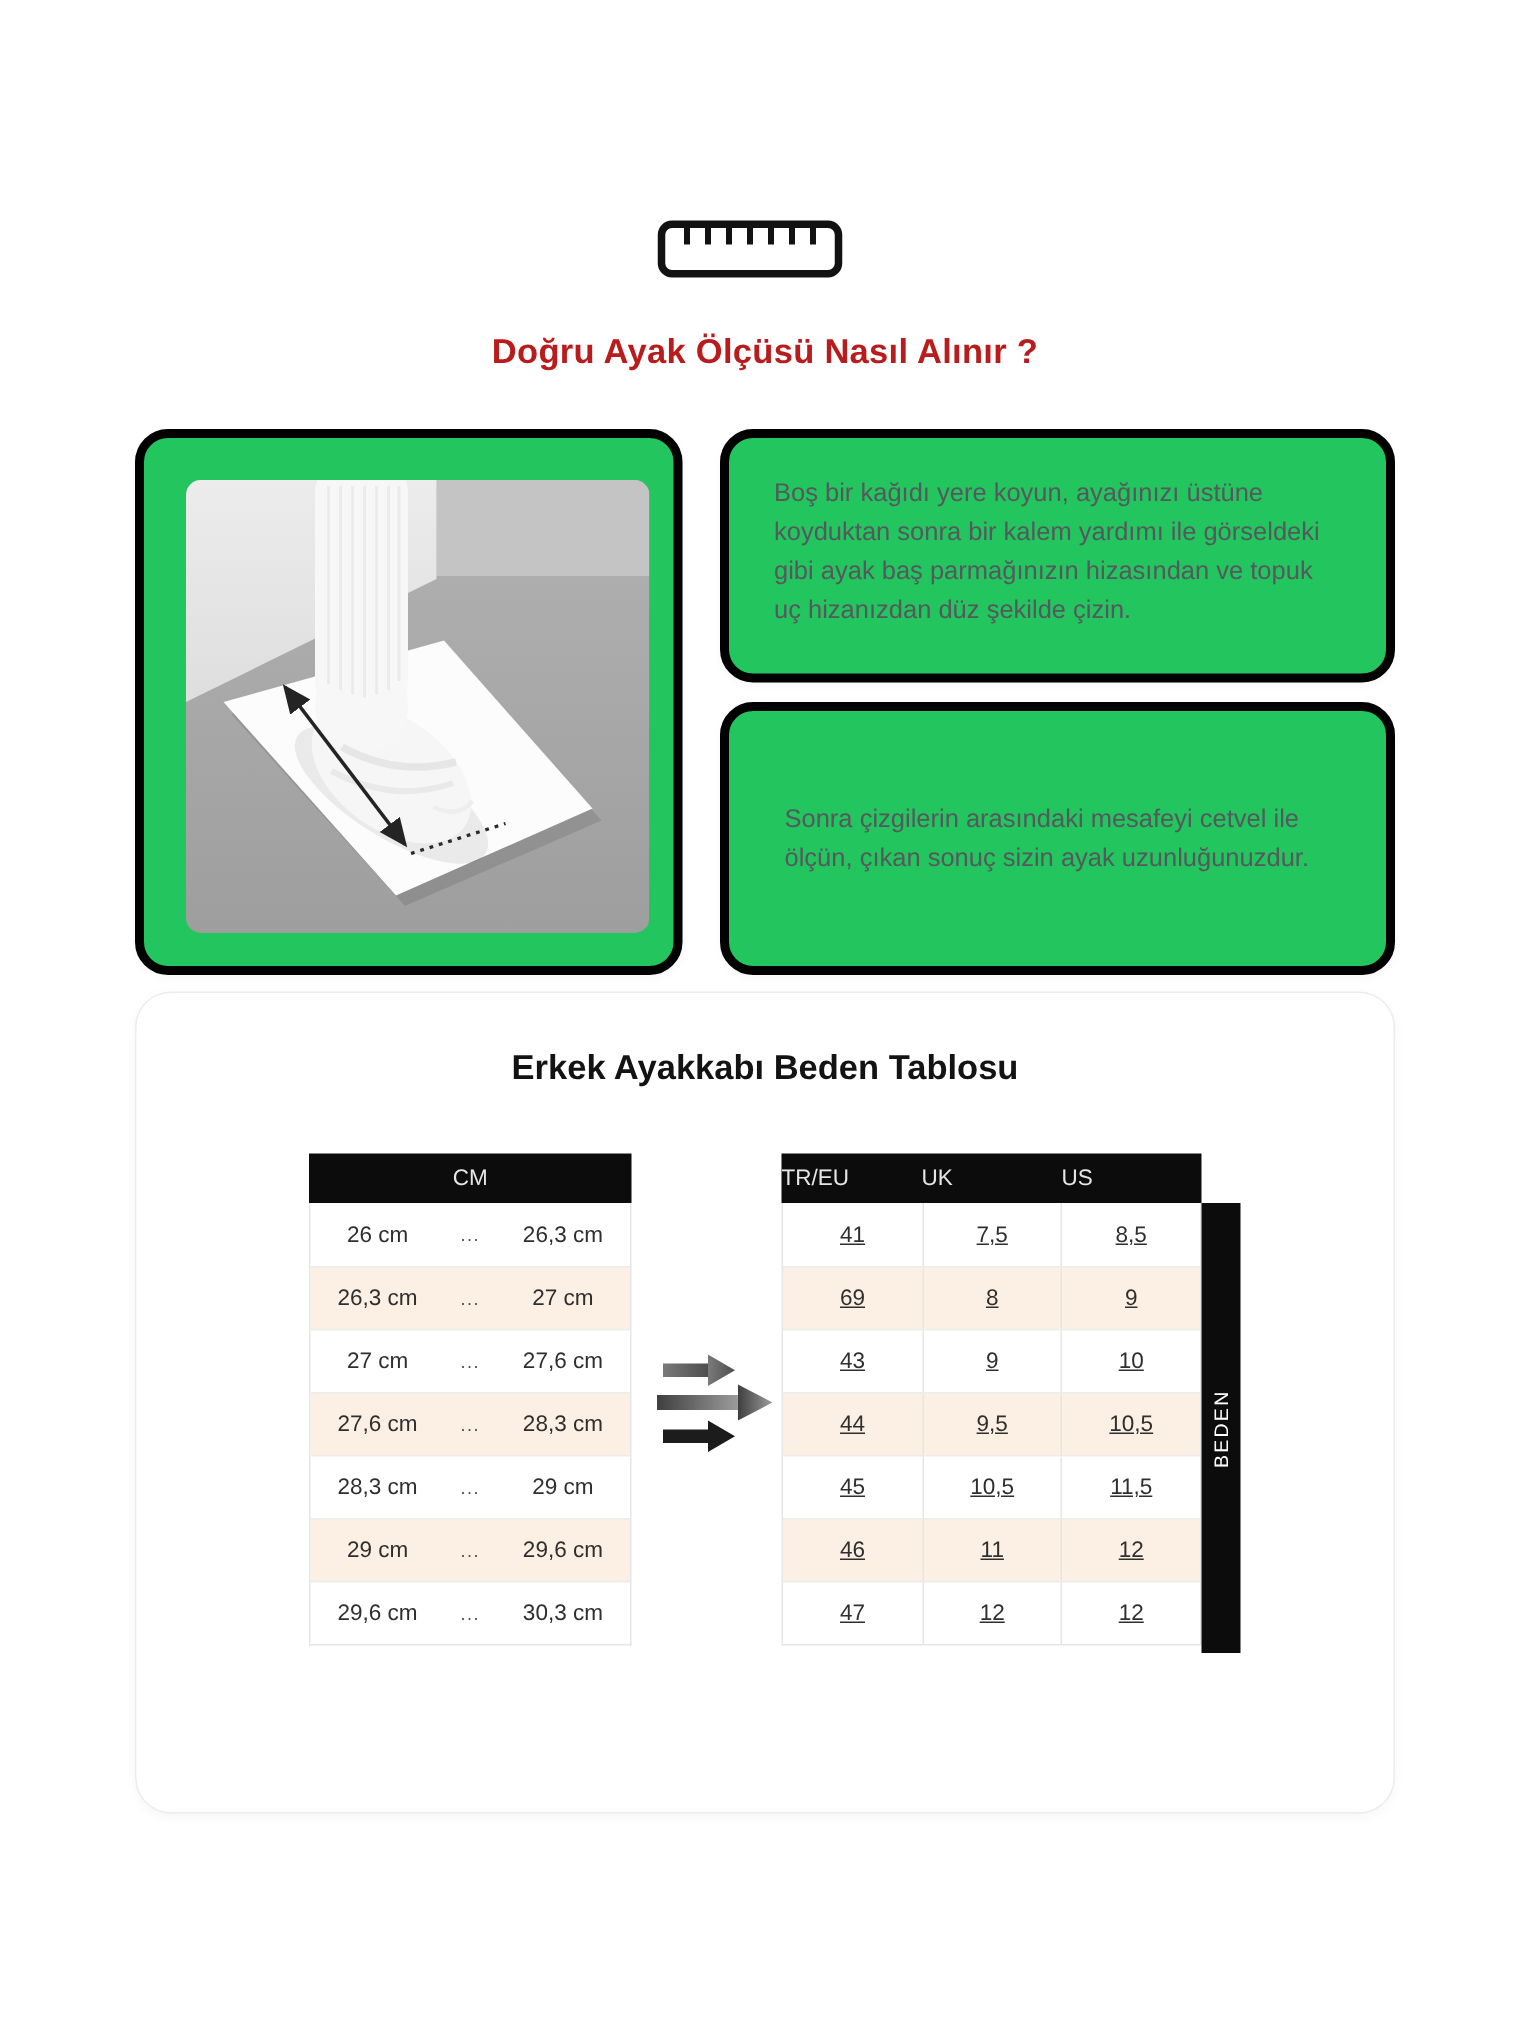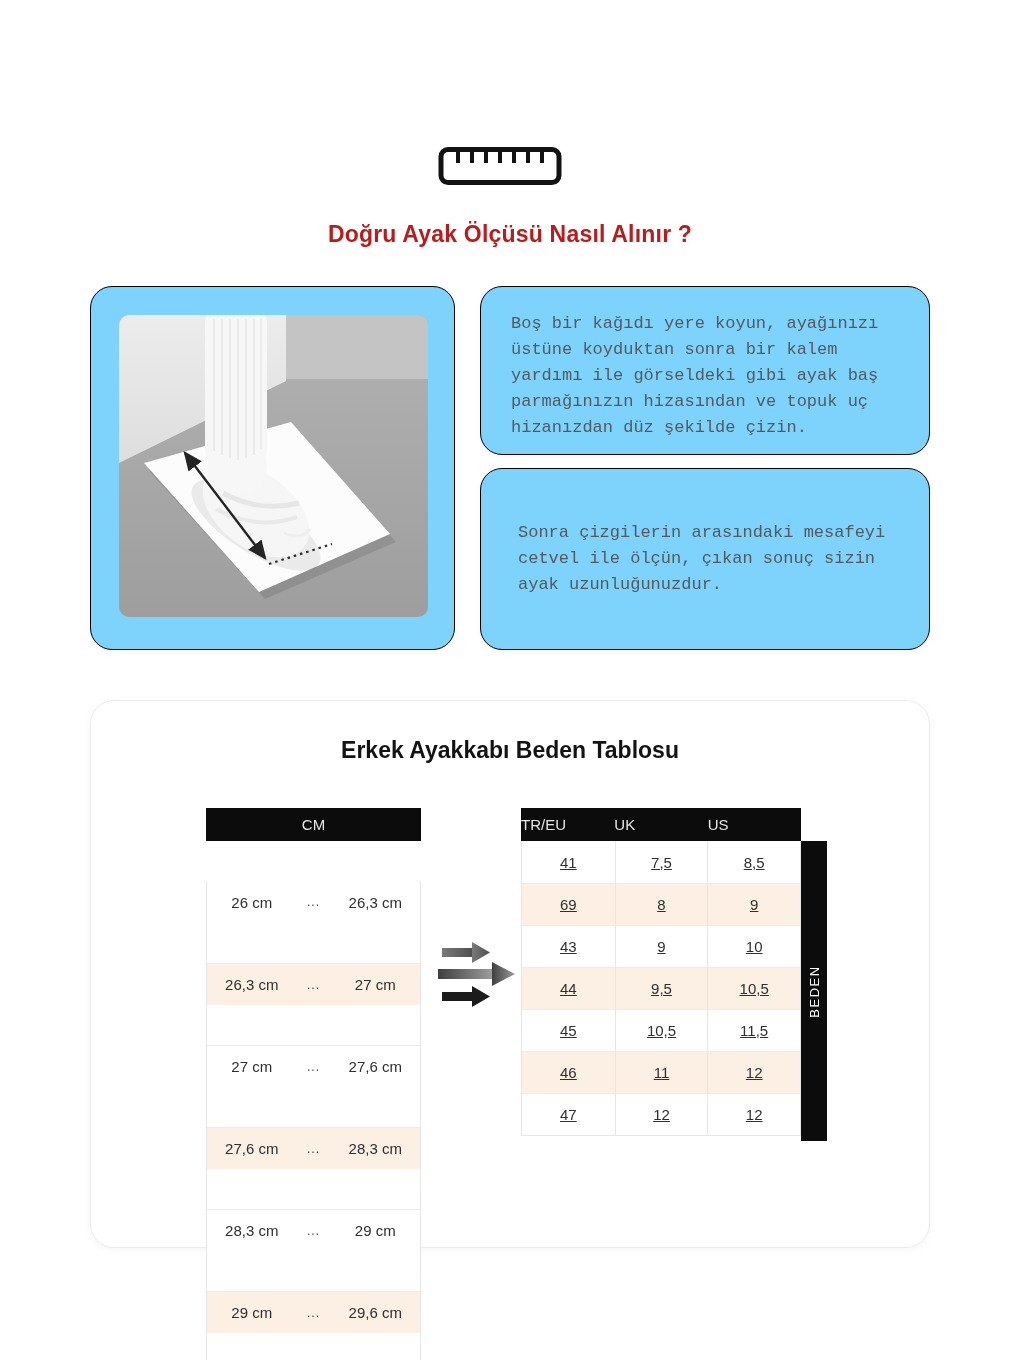--- a/index.html
+++ b/index.html
@@ -6,50 +6,50 @@
   html,body { background:#ffffff; }
   body { font-family:"Liberation Sans", sans-serif; color:#222; }
   #screen { position:relative; width:1020px; height:1360px; background:#fff; overflow:hidden; }
 
   
   #ruler-wrap { position:absolute; left:438px; top:146px; width:124px; height:40px; }
   #page-title { position:absolute; left:0; top:221px; width:100%; text-align:center;
                 font-size:23px; font-weight:700; color:#b91c1c; letter-spacing:0.2px; }
 
   
-  .card { background:#7dd3fc; border:1px solid #000000; border-radius:22px;
-          box-shadow:0 2px 6px rgba(0,0,0,0.035);font-family:Liberation Mono, monospace; }
+  .card { background:#22c55e; border:6px solid #000000; border-radius:22px;
+          box-shadow:0 2px 6px rgba(0,0,0,0.035); }
 
   
   #guide-section { position:absolute; left:90px; top:286px; width:840px; height:364px; display:flex; gap:25px; }
   #photo-card { width:365px; height:364px; padding:28px; flex:none; }
   #photo-frame { width:309px; height:302px; border-radius:10px; overflow:hidden; }
   #guide-texts { flex:1; display:flex; flex-direction:column; gap:13px; }
   #instruction-card-1 { height:169px; padding:24px 30px 14px 30px; }
   #instruction-card-2 { flex:1; padding:20px 37px; display:flex; align-items:center; }
   .instruction-text { font-size:17px; line-height:26px; color:#55595d; }
 
   
-  #size-chart-card { position:absolute; left:90px; top:700px; width:840px; height:548px;
+  #size-chart-card { position:absolute; left:90px; top:661px; width:840px; height:548px;
                      border-radius:24px; border:1px solid #ececec; background:#fff;
                      box-shadow:0 2px 8px rgba(0,0,0,0.04); }
   #size-chart-title { position:absolute; left:0; top:36px; width:100%; text-align:center;
                       font-size:23px; font-weight:700; color:#131313; }
 
   .tbl { position:absolute; top:107px; }
   .tbl-header { height:33px; background:#0c0c0c; color:#e5e5e5; font-size:15px;
                 display:flex; align-items:center; justify-content:center; }
   .tbl-body { border:1px solid #e6e6e6; border-top:none; background:#fff; }
   .row { height:42px; display:grid; align-items:center; text-align:center;
          font-size:15px; color:#2f2f2f; }
   .row + .row { border-top:1px solid #ececec; }
   .tbl-body .row:nth-child(even) { background:#fbf0e3; }
 
   #cm-table { left:115px; width:215px; }
-  #cm-table .row { grid-template-columns:42% 16% 42%;margin-top:40px; }
+  #cm-table .row { grid-template-columns:42% 16% 42%; }
   .dots { font-size:12px; color:#4a4a4a; letter-spacing:1px; }
 
   #size-table { left:430px; width:280px; }
   #size-table .tbl-header { display:grid; grid-template-columns:1fr 1fr 1fr; }
   #size-table .tbl-header span { text-align:left; }
   #size-table .row { grid-template-columns:1fr 1fr 1fr; }
   #size-table .row span { height:100%; display:flex; align-items:center; justify-content:center;text-decoration:underline; }
   #size-table .row span + span { border-left:1px solid #e6e6e6; }
 
   #beden-bar { position:absolute; left:710px; top:140px; width:26px; height:300px;

